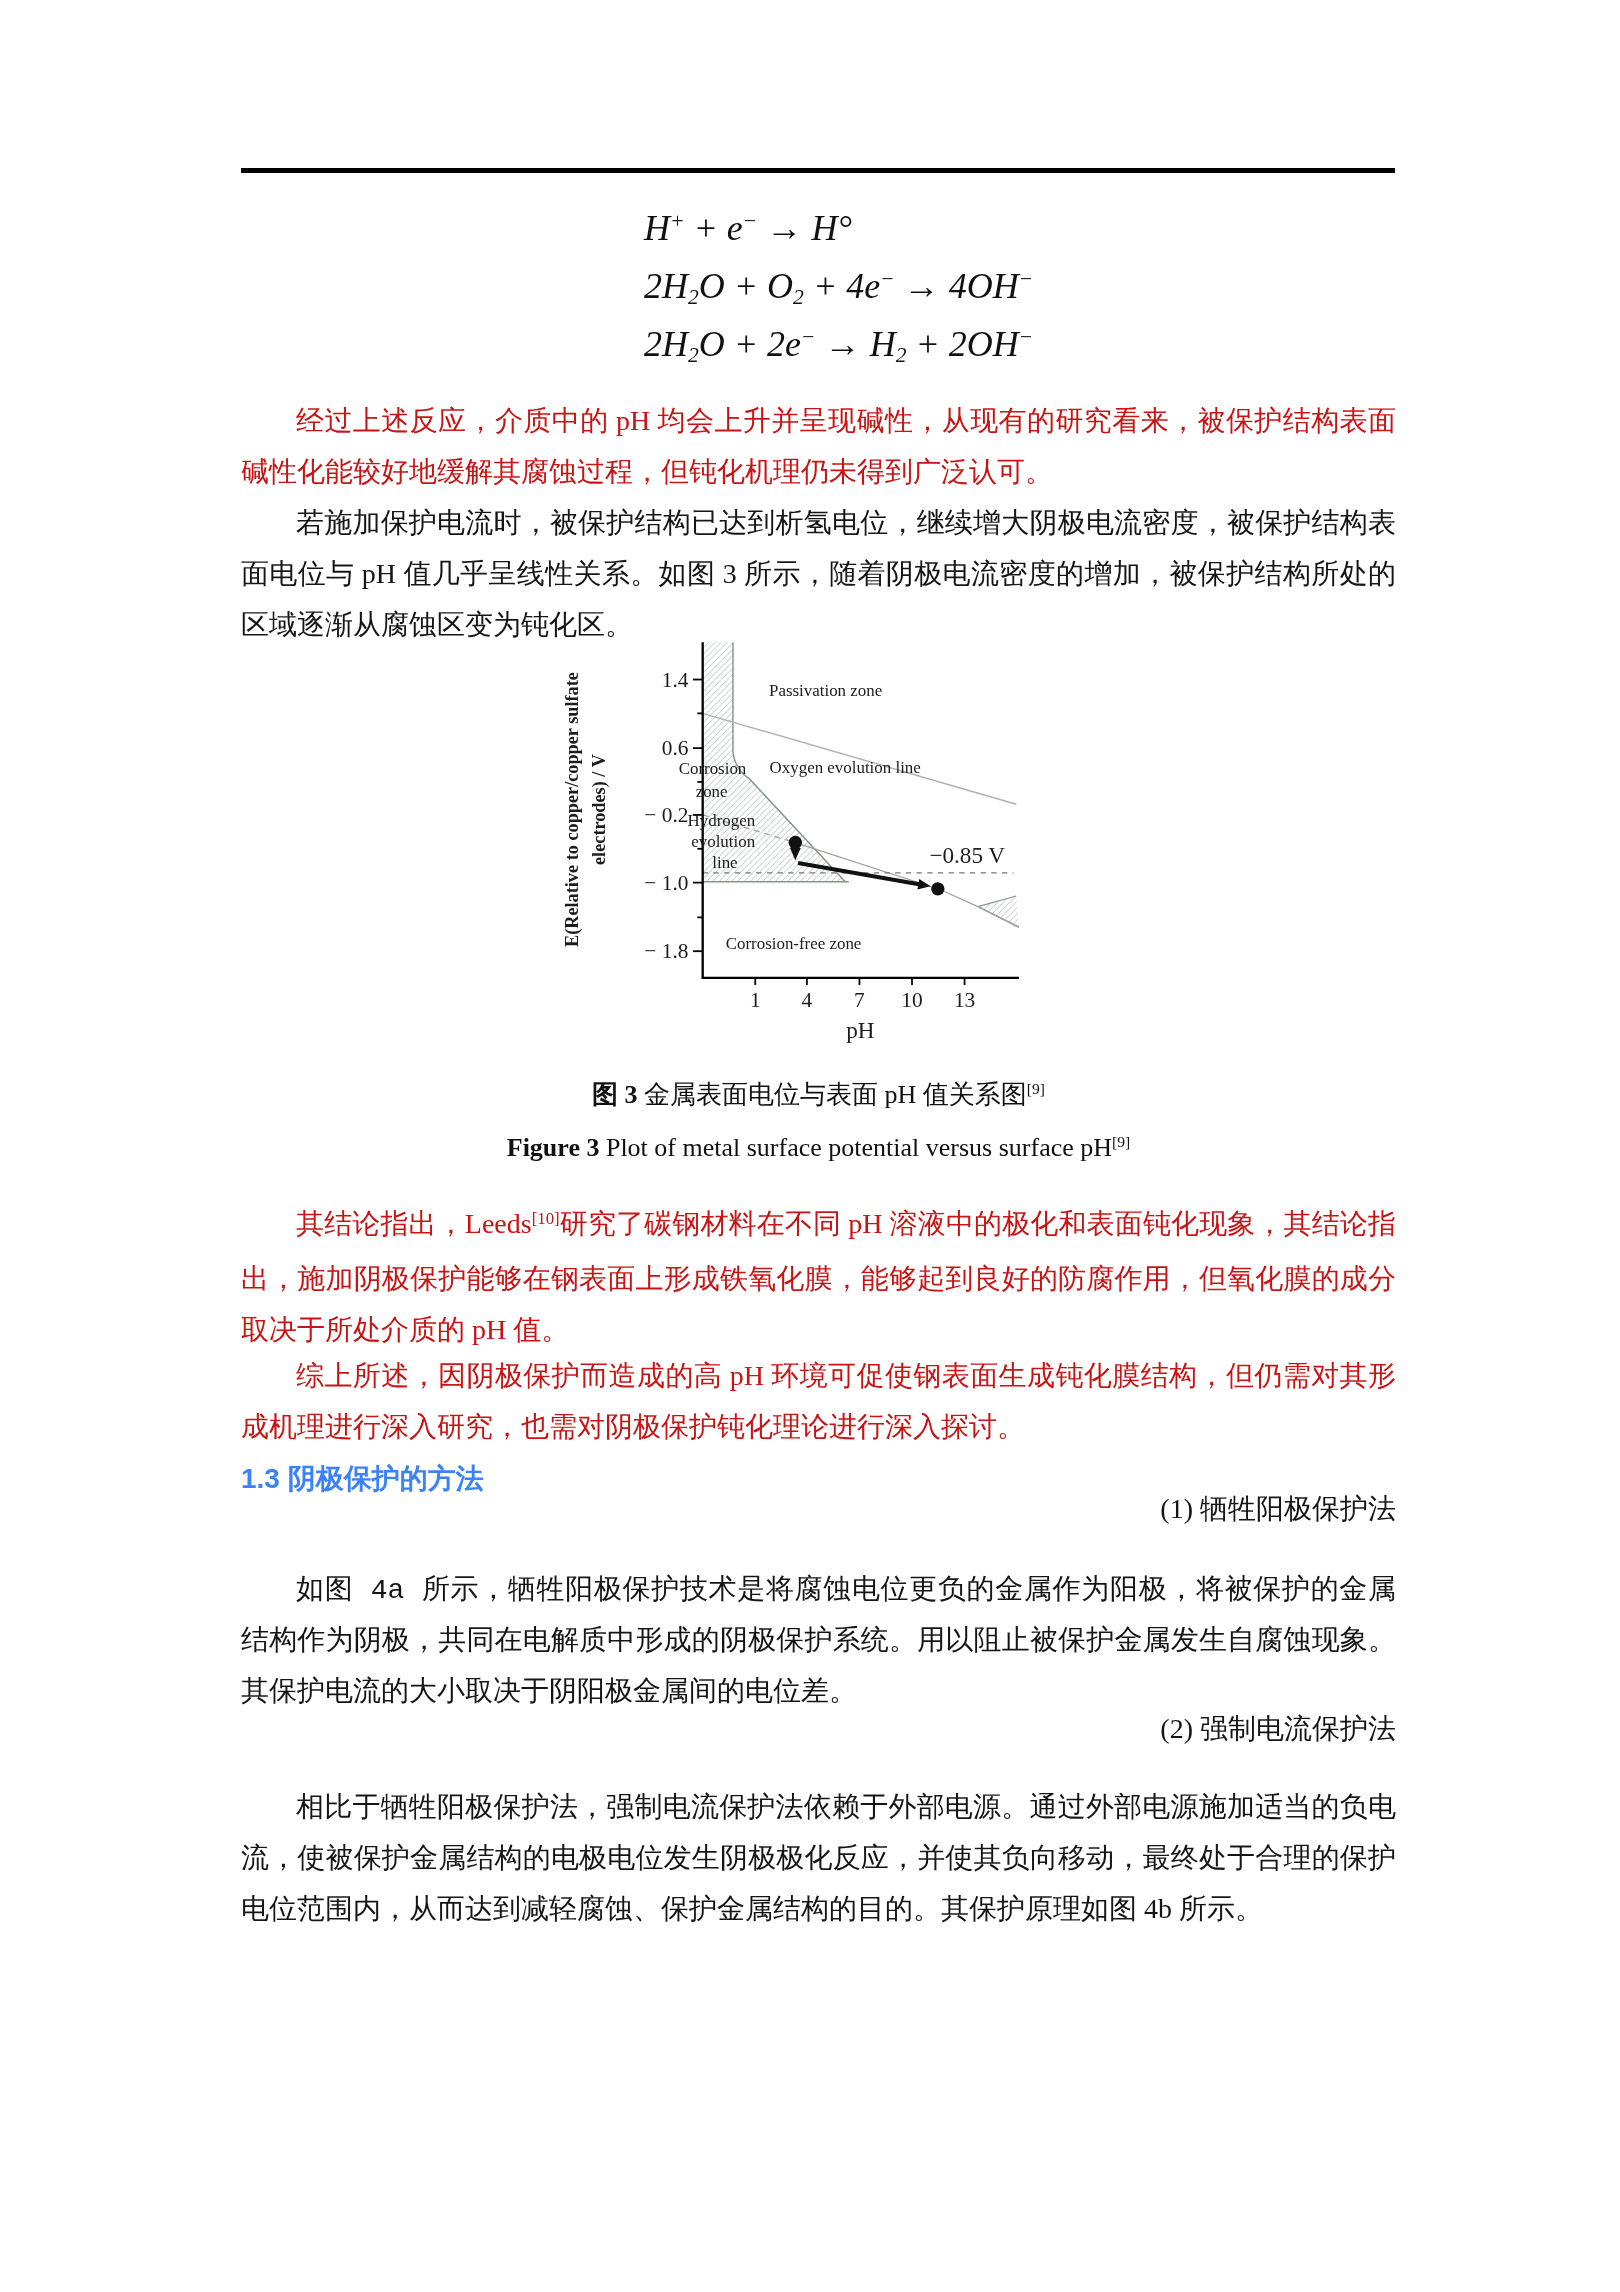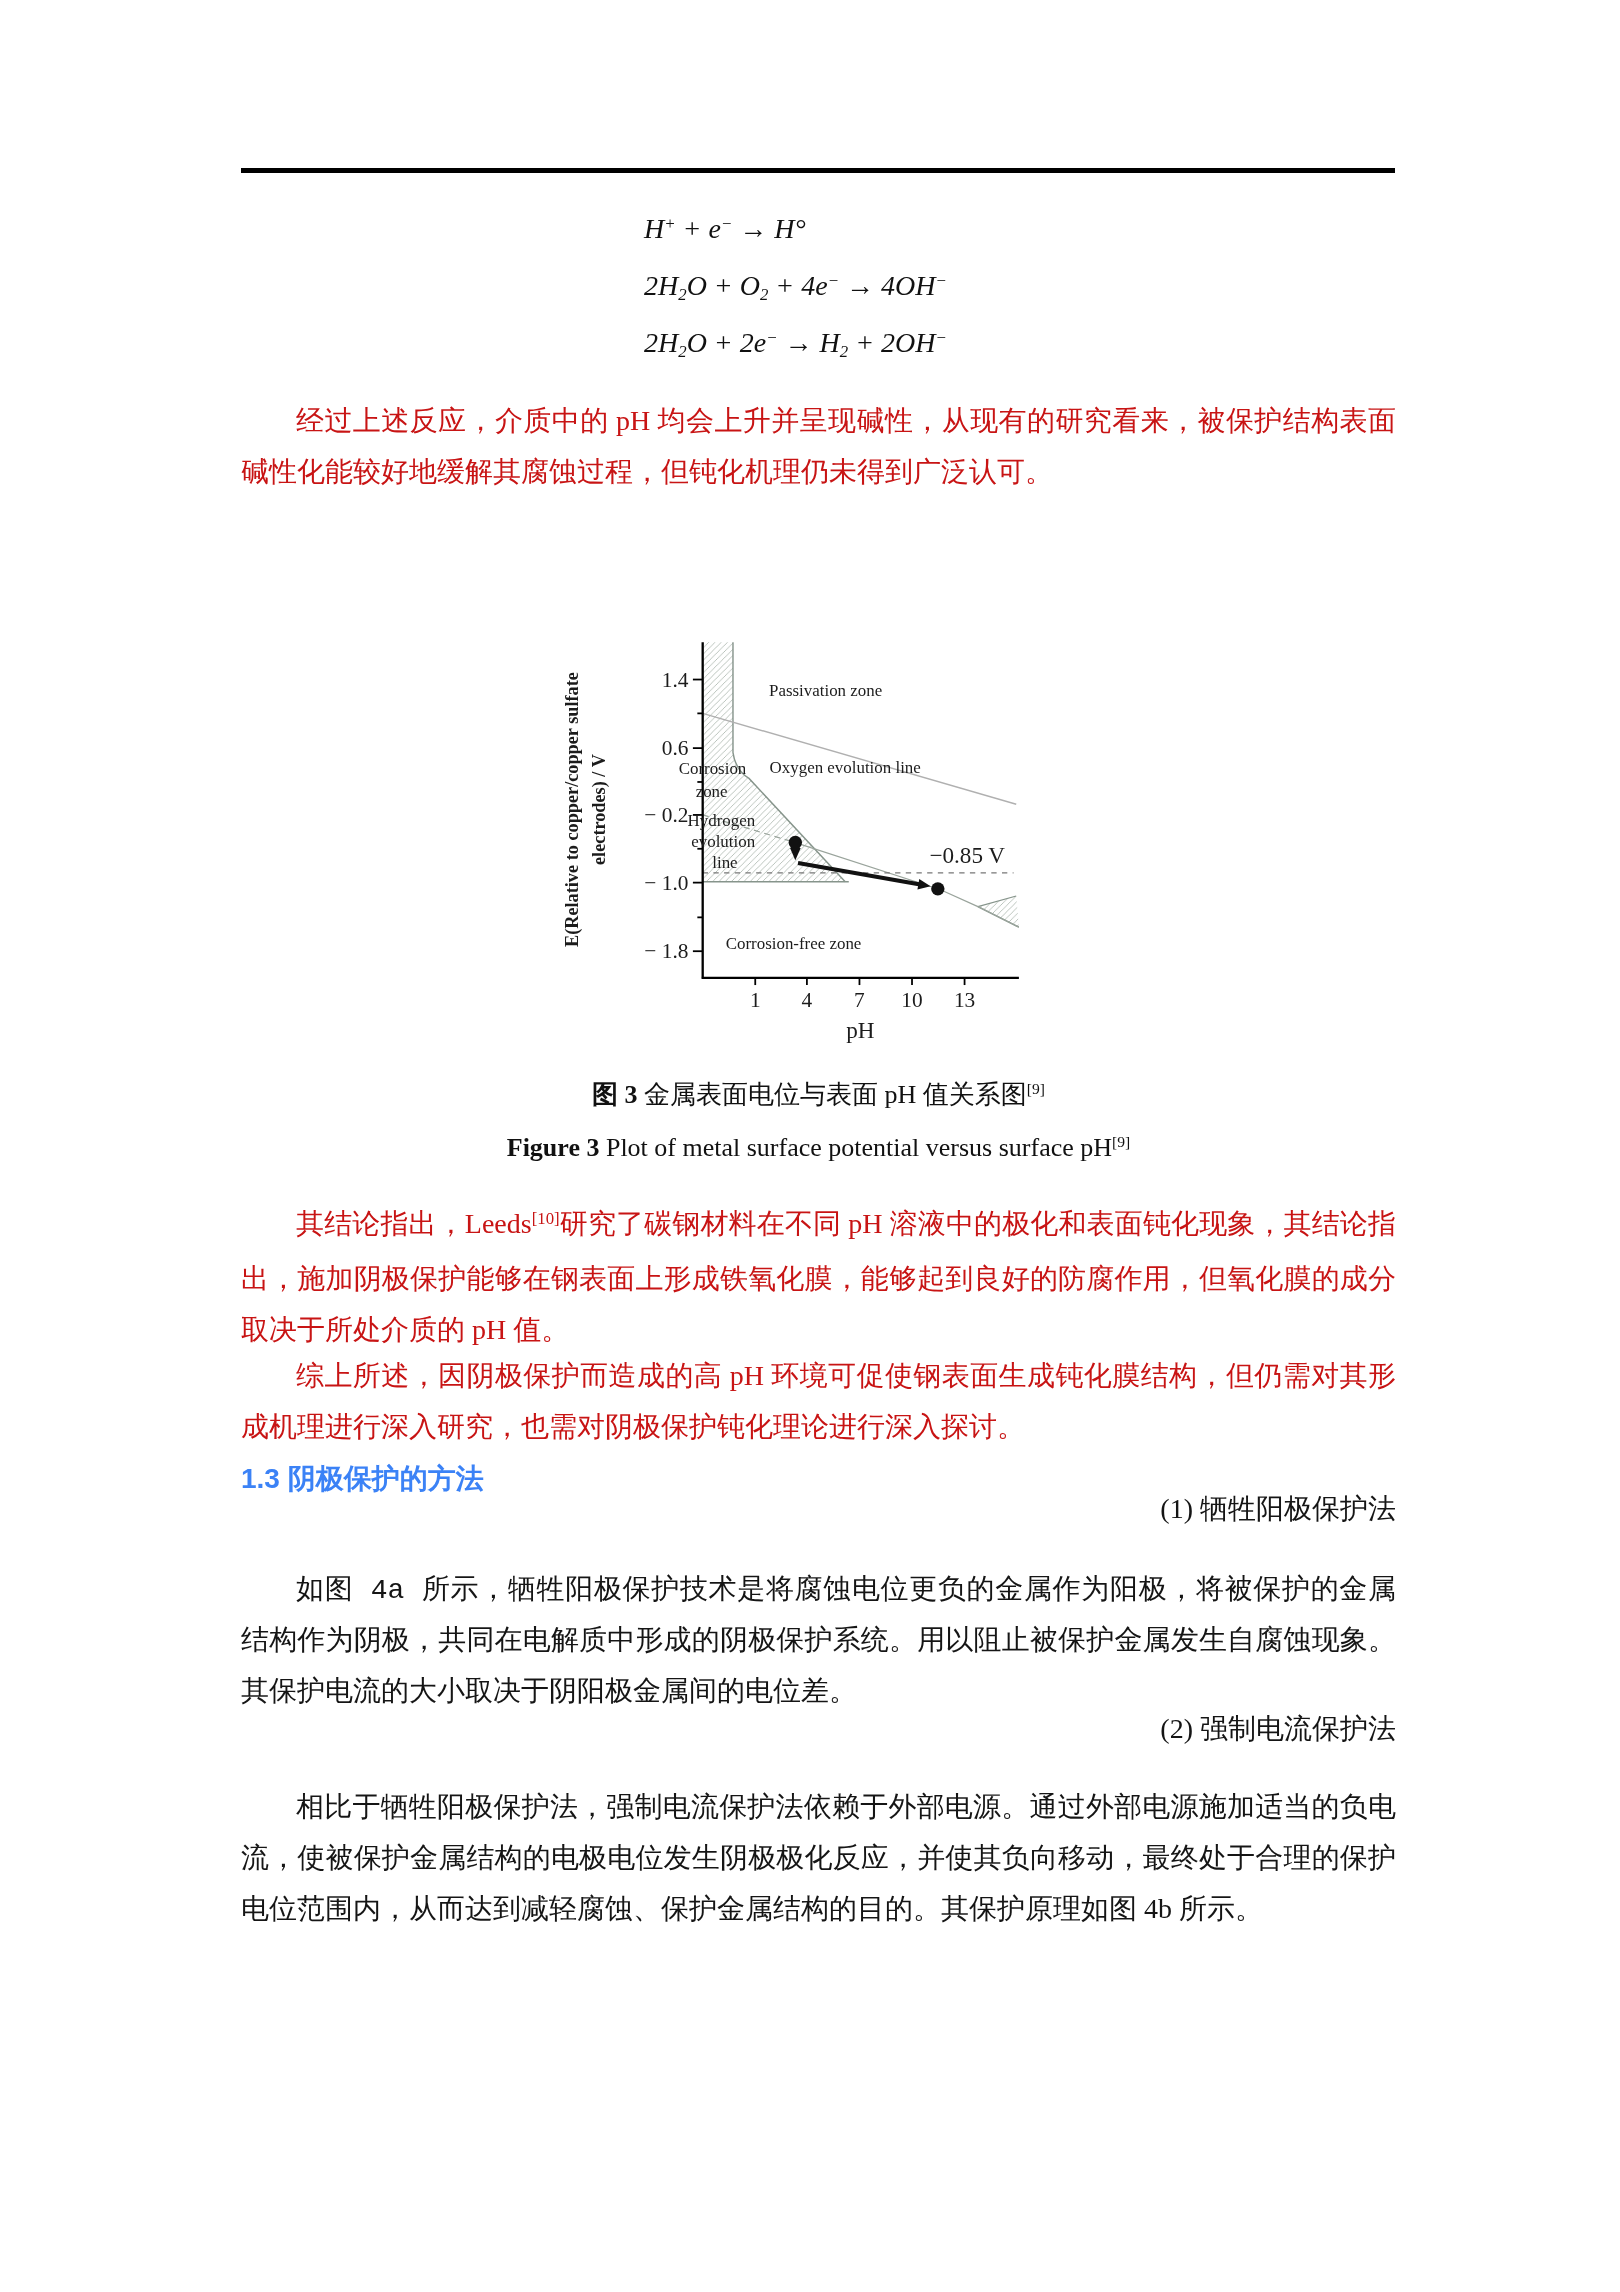--- a/index.html
+++ b/index.html
@@ -1,19 +1,19 @@
 <!DOCTYPE html>
 <html style="font-size:14.3px"><head>
 <meta charset="utf-8">
 <style>
   html,body{margin:0;padding:0;background:#ffffff;}
   body{width:1621px;height:2293px;position:relative;font-family:"Liberation Serif",serif;}
   .page{position:absolute;inset:0;background:#fff;}
   .rule{position:absolute;left:241px;top:168px;width:1154px;height:4.5px;background:#000;}
-  .equations{position:absolute;left:644px;top:202px;font-style:italic;font-size:28px;line-height:53px;color:#111;}
+  .equations{position:absolute;left:644px;top:202px;font-style:italic;font-size:36px;line-height:53px;color:#111;}
   .eq-line{white-space:nowrap;}
   sup{font-size:0.6em;font-style:inherit;vertical-align:baseline;position:relative;top:-0.55em;}
   sub{font-size:0.6em;font-style:inherit;vertical-align:baseline;position:relative;top:0.28em;}
   .para{position:absolute;left:241px;width:1155px;font-size:28px;line-height:51px;
         text-align:justify;text-align-last:left;color:#151515;}
   .para.indent{text-indent:55px;}
   .red{color:#c81414;}
   .heading{position:absolute;left:241px;width:1155px;font-size:28px;line-height:41px;font-weight:bold;
            color:#3b82f6;font-family:"Liberation Sans",sans-serif;}
   .item{position:absolute;left:241px;width:1155px;font-size:28px;line-height:51px;color:#151515;text-indent:55px;text-align:right;}
@@ -29,20 +29,21 @@
 
   <div class="rule"></div>
 
   <div class="equations">
     <div class="eq-line"><span>H</span><sup>+</sup><span> + e</span><sup>−</sup><span> → H°</span></div>
     <div class="eq-line"><span>2H</span><sub>2</sub><span>O + O</span><sub>2</sub><span> + 4e</span><sup>−</sup><span> → 4OH</span><sup>−</sup></div>
     <div class="eq-line"><span>2H</span><sub>2</sub><span>O + 2e</span><sup>−</sup><span> → H</span><sub>2</sub><span> + 2OH</span><sup>−</sup></div>
   </div>
 
   <p class="para indent red" style="top:367px;"><span>经过上述反应，介质中的 pH 均会上升并呈现碱性，从现有的研究看来，被保护结构表面碱性化能较好地缓解其腐蚀过程，但钝化机理仍未得到广泛认可。</span></p>
+  <p class="para indent" style="top:469px;"><span>若施加保护电流时，被保护结构已达到析氢电位，继续增大阴极电流密度，被保护结构表面电位与 pH 值几乎呈线性关系。如图 3 所示，随着阴极电流密度的增加，被保护结构所处的区域逐渐从腐蚀区变为钝化区。</span></p>
 
   <div class="figwrap">
     <svg viewBox="0 0 590 485" width="526" height="432">
       <defs>
         <pattern id="hatch" patternUnits="userSpaceOnUse" width="7" height="7">
           <path d="M-1,8 L8,-1" stroke="#b4beb6" stroke-width="1"></path>
         </pattern>
         <marker id="arr" markerUnits="userSpaceOnUse" markerWidth="16" markerHeight="14" refX="8" refY="7" orient="auto">
           <path d="M1,1 L15,7 L1,13 Z" fill="#111"></path>
         </marker>

